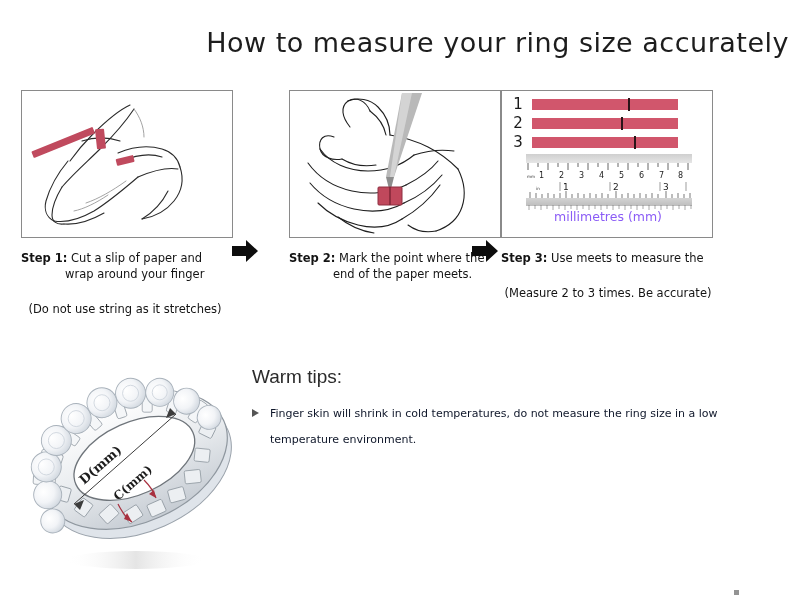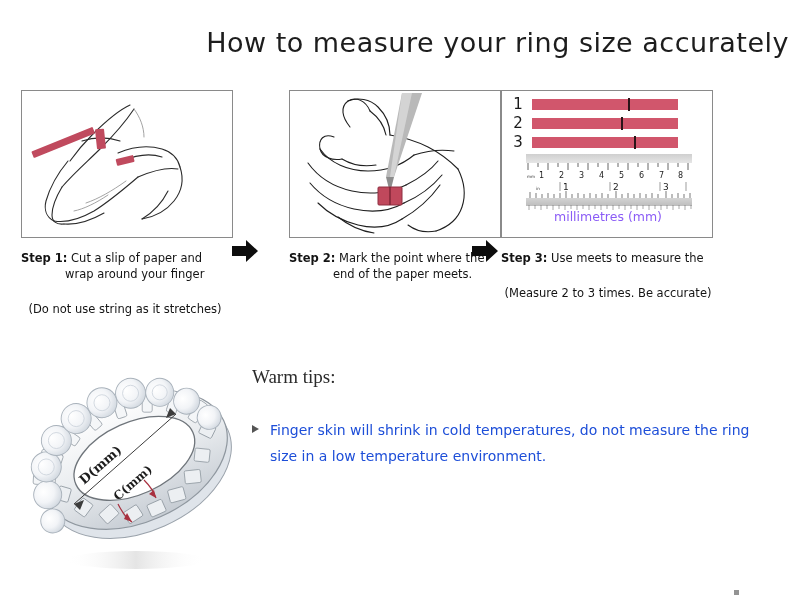--- a/index.html
+++ b/index.html
@@ -157,35 +157,35 @@
   #warm-tips {
     position: absolute;
     left: 252px;
     top: 366px;
     width: 520px;
   }
   #warm-tips .tips-title {
     font-size: 19px;
     line-height: 22px;
     color: #2b2b2b;
-    margin-bottom: 29px;
-    font-family: Liberation Serif, serif;
+    margin-bottom: 13px;
+    font-family: Liberation Sans, sans-serif;
   }
   #warm-tips ul {
     list-style: none;
     margin: 0;
     padding: 0;
   }
   #warm-tips li {
     position: relative;
     padding-left: 18px;
     margin-bottom: 11px;
-    font-size: 14px;
+    font-size: 11px;
     line-height: 26px;
-    color: #1d4ed8;
+    color: #0f172a;
     font-family: "DejaVu Sans", sans-serif;
   }
   #warm-tips li .bullet {
     position: absolute;
     left: 0;
     top: 8px;
     width: 0;
     height: 0;
     border-left: 7px solid #555;
     border-top: 4.5px solid transparent;

